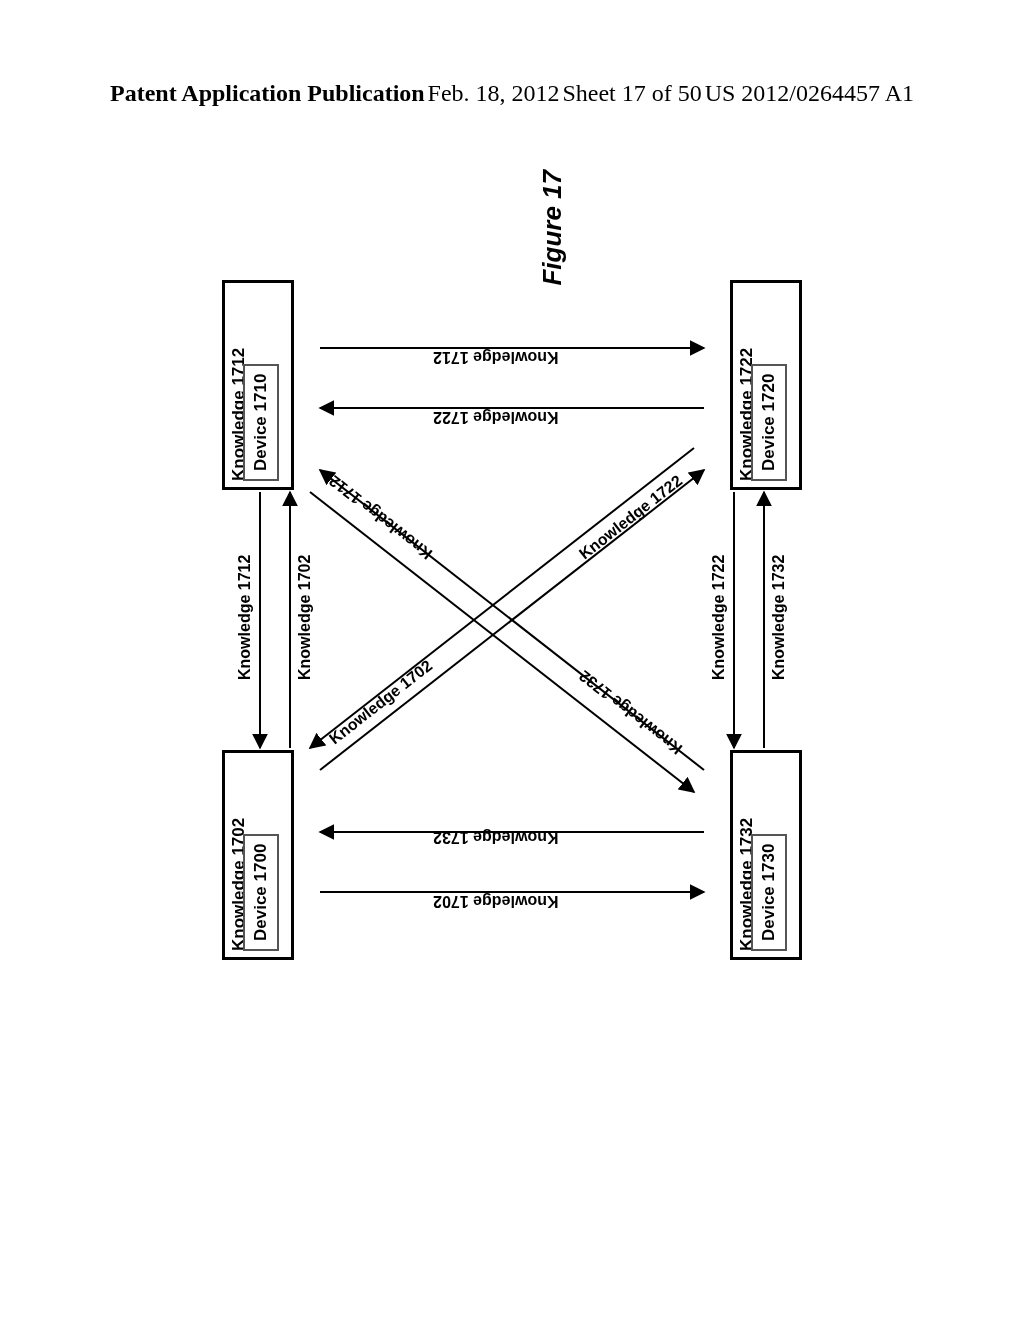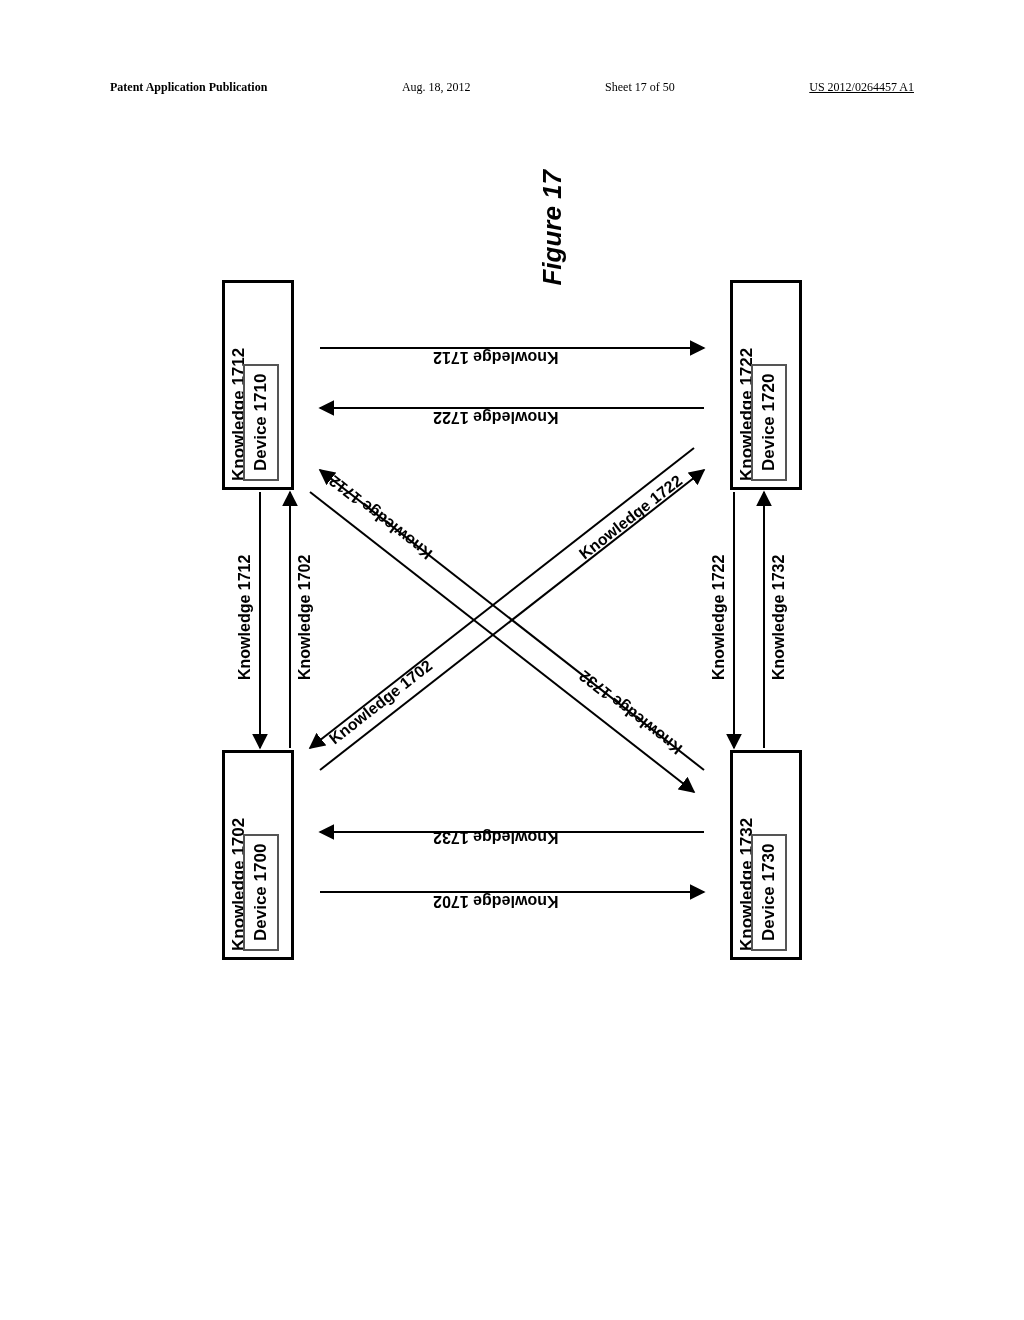--- a/index.html
+++ b/index.html
@@ -11,25 +11,25 @@
     position: relative;
   }
   .header {
     position: absolute;
     top: 80px;
     left: 110px;
     right: 110px;
     display: flex;
     justify-content: space-between;
     font-family: "Times New Roman", Times, serif;
-    font-size: 12px;
+    font-size: 24px;
   }
   .header .pub { font-weight: bold; }
   .header .date { font-weight: normal; }
-  .header .pubno { font-weight: normal; text-decoration: underline; }
+  .header .pubno { font-weight: normal; }
 
   
   .diagram-wrap {
     position: absolute;
     left: 512px;
     top: 620px;
     transform: translate(-50%, -50%) rotate(-90deg);
     width: 720px;
     height: 620px;
   }
@@ -90,21 +90,21 @@
     width: 100%;
     height: 100%;
     overflow: visible;
   }
 </style>
 </head>
 <body>
 
 <div class="header">
   <span class="pub">Patent Application Publication</span>
-  <span class="date">Aug. 18, 2012</span>
+  <span class="date">Feb. 18, 2012</span>
   <span class="date">Sheet 17 of 50</span>
   <span class="pubno">US 2012/0264457 A1</span>
 </div>
 
 <div class="diagram-wrap">
   <div class="diagram">
 
     <svg class="arrows" viewBox="0 0 720 620">
       <defs>
         <marker id="ah" viewBox="0 0 10 10" refX="9" refY="5" markerWidth="8" markerHeight="8" orient="auto-start-reverse">

